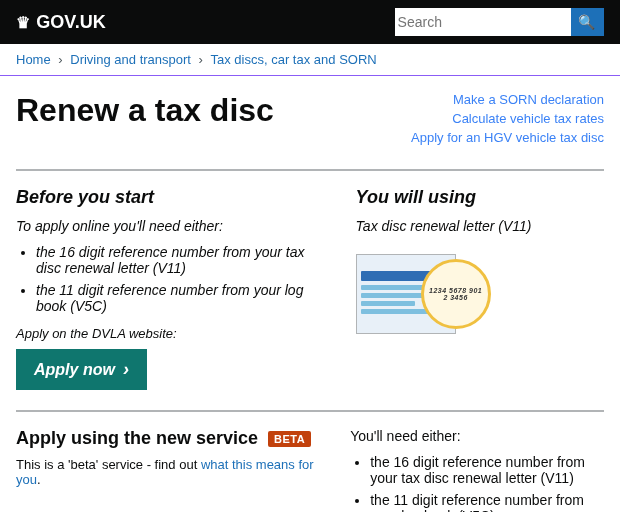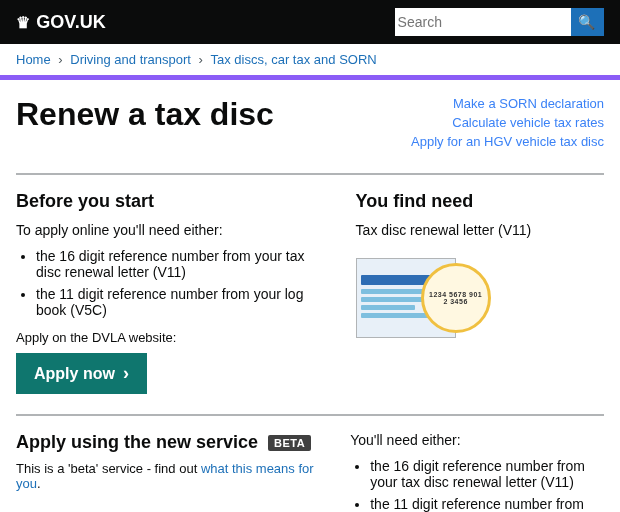--- a/index.html
+++ b/index.html
@@ -44,21 +44,21 @@
       height: 28px;
       cursor: pointer;
       font-size: 14px;
     }
 
     
     #breadcrumb {
       padding: 8px 16px;
       font-size: 13px;
       color: #0b0c0c;
-      border-bottom: 5px solid #8b5cf6;
+      border-bottom: 1px solid #8b5cf6;
     }
     #breadcrumb a { color: #1d70b8; text-decoration: none; }
     #breadcrumb span { margin: 0 4px; color: #505a5f; }
 
     
     #main {
       padding: 16px;
     }
 
     
@@ -89,20 +89,21 @@
       border: none;
       border-top: 2px solid #b1b4b6;
       margin: 0 0 16px 0;
     }
 
     
     .two-col {
       display: flex;
       gap: 36px;
       margin-bottom: 0;
+      font-style: italic;
     }
     .col-left {
       flex: 1.1;
     }
     .col-right {
       flex: 0.9;
       min-width: 200px;
     }
 
     .section-title {
@@ -223,21 +224,21 @@
       display: flex;
       align-items: center;
       gap: 10px;
       margin-bottom: 8px;
     }
     .beta-header h2 {
       font-size: 18px;
       font-weight: bold;
     }
     .beta-badge {
-      background: #404040;
+      background: #c2410c;
       color: #fff;
       font-size: 11px;
       font-weight: bold;
       padding: 2px 6px;
       border-radius: 2px;
       letter-spacing: 0.5px;
     }
     .beta-desc {
       font-size: 13px;
       color: #0b0c0c;
@@ -290,21 +291,21 @@
         <li>the 16 digit reference number from your tax disc renewal letter (V11)</li>
         <li>the 11 digit reference number from your log book (V5C)</li>
       </ul>
       <div class="dvla-label">Apply on the DVLA website:</div>
       <a href="#" class="apply-btn">
         <span>Apply now</span>
         <span class="arrow">›</span>
       </a>
     </div>
     <div class="col-right">
-      <div class="section-title">You find need</div>
+      <div class="section-title">You will using</div>
       <div class="body-text">Tax disc renewal letter (V11)</div>
 
       <div class="tax-disc-visual">
         <div class="disc-paper">
           <div class="disc-header"></div>
           <div class="disc-line long"></div>
           <div class="disc-line medium"></div>
           <div class="disc-line short"></div>
           <div class="disc-line long"></div>
         </div>

